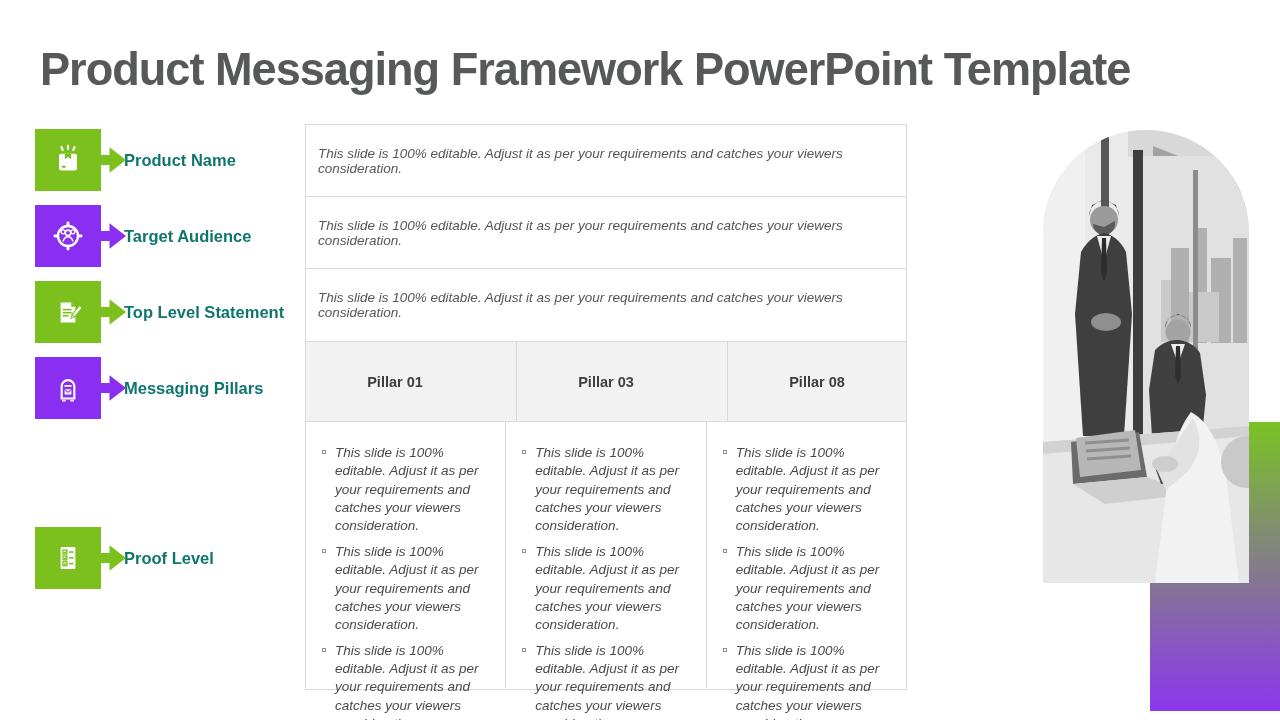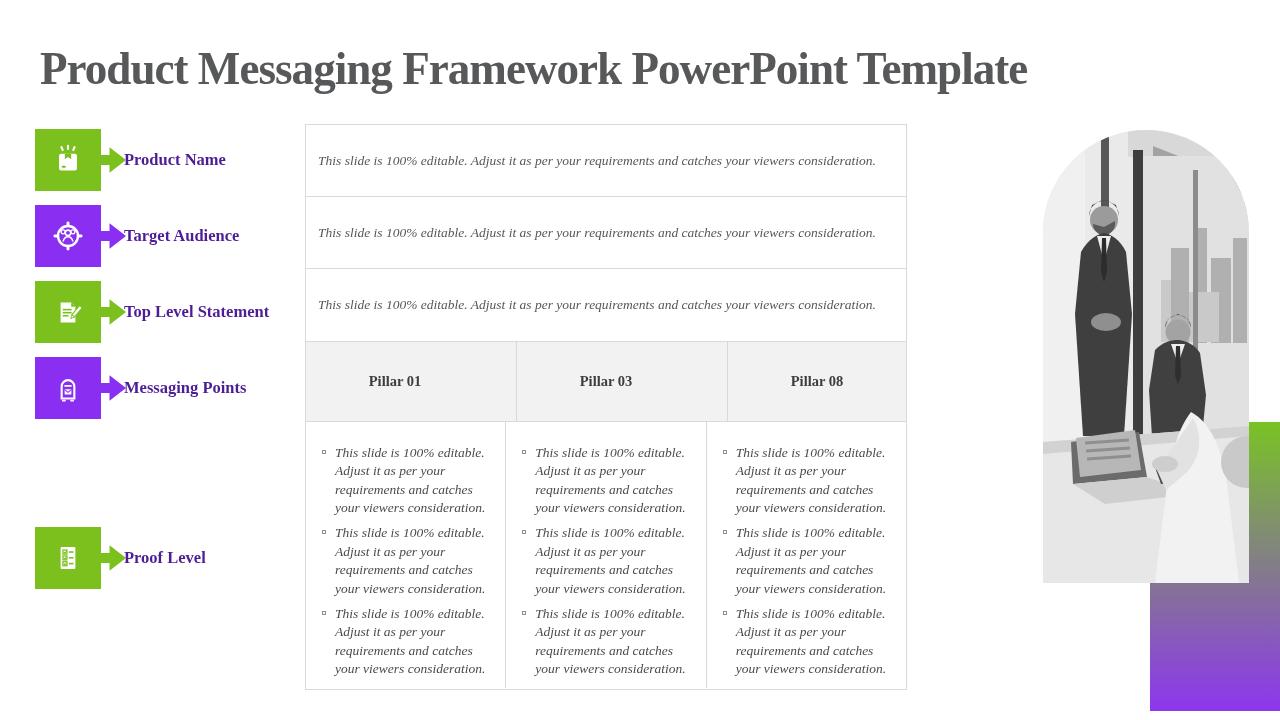--- a/index.html
+++ b/index.html
@@ -1,19 +1,19 @@
 <!DOCTYPE html>
 <html style="--green: #7CC01E; --purple: #8A2FF2; --gradient-top: #79C324; --gradient-bottom: #8D36EE;"><head>
 <meta charset="utf-8">
 <style>
   * { margin:0; padding:0; box-sizing:border-box; }
   html,body { background:#ffffff; }
   .slide {
     position:relative; width:1280px; height:720px; background:#fff; overflow:hidden;
-    font-family:Liberation Serif, serif;
+    font-family:Liberation Sans, sans-serif;
   }
   .title {
     position:absolute; left:40px; top:42px; width:1200px;
     font-size:46px; font-weight:bold; color:#57585a; letter-spacing:-1px;
     transform:scaleX(.98); transform-origin:left center; white-space:nowrap;
   }
   
   .side-item { position:absolute; left:35px; display:flex; align-items:center; height:62px; }
   .badge {
     position:relative; width:66px; height:62px; flex:0 0 66px;
@@ -21,21 +21,21 @@
   }
   .c-green  { background:var(--green,#7cc01e);  color:var(--green,#7cc01e); }
   .c-purple { background:var(--purple,#8a2ff2); color:var(--purple,#8a2ff2); }
   .arrow {
     position:absolute; left:100%; top:50%; transform:translateY(-50%);
     width:25px; height:32px;
     clip-path:polygon(0 34%, 34% 34%, 34% 10%, 100% 50%, 34% 90%, 34% 66%, 0 66%);
   }
   .c-green  .arrow { background:var(--green,#7cc01e); }
   .c-purple .arrow { background:var(--purple,#8a2ff2); }
-  .side-label { margin-left:23px; font-size:16.5px; font-weight:bold; color:#4c1d95; white-space:nowrap; }
+  .side-label { margin-left:23px; font-size:16.5px; font-weight:bold; color:#0f766e; white-space:nowrap; }
   
   .framework {
     position:absolute; left:305px; top:124px; width:602px; height:566px;
     border:1px solid #d9d9d9; background:#fff;
   }
   .text-row {
     height:72px; border-bottom:1px solid #d9d9d9;
     display:flex; align-items:center; padding:0 12px;
   }
   .text-row p { font-size:13.5px; font-style:italic; color:#55565a; }
@@ -136,21 +136,21 @@
         <line x1="15.3" y1="16" x2="20.7" y2="16" stroke="#fff" stroke-width="1.8" stroke-linecap="round"></line>
         <rect x="14.8" y="19.3" width="6.4" height="4.8" rx="0.5" fill="#fff"></rect>
         <path d="M15 19.8l3 2.3 3-2.3" stroke="currentColor" stroke-width="1" fill="none"></path>
         <g stroke="#fff" stroke-width="1.8" stroke-linecap="round">
           <line x1="13.2" y1="30" x2="15" y2="30"></line>
             <line x1="21" y1="30" x2="22.8" y2="30"></line>
         </g>
       </svg>
       <span class="arrow"></span>
     </div>
-    <span class="side-label">Messaging Points</span>
+    <span class="side-label">Messaging Pillars</span>
   </div>
 
   <div class="side-item" style="top:527px">
     <div class="badge c-green">
       <svg width="38" height="38" viewBox="0 0 36 36">
         <rect x="11" y="7.5" width="14" height="21" rx="1.2" fill="#fff"></rect>
         <g stroke="currentColor" stroke-width="1.2" fill="none">
           <rect x="13.2" y="10.5" width="3.8" height="3.8"></rect>
           <rect x="13.2" y="16" width="3.8" height="3.8"></rect>
           <rect x="13.2" y="21.5" width="3.8" height="3.8"></rect>

